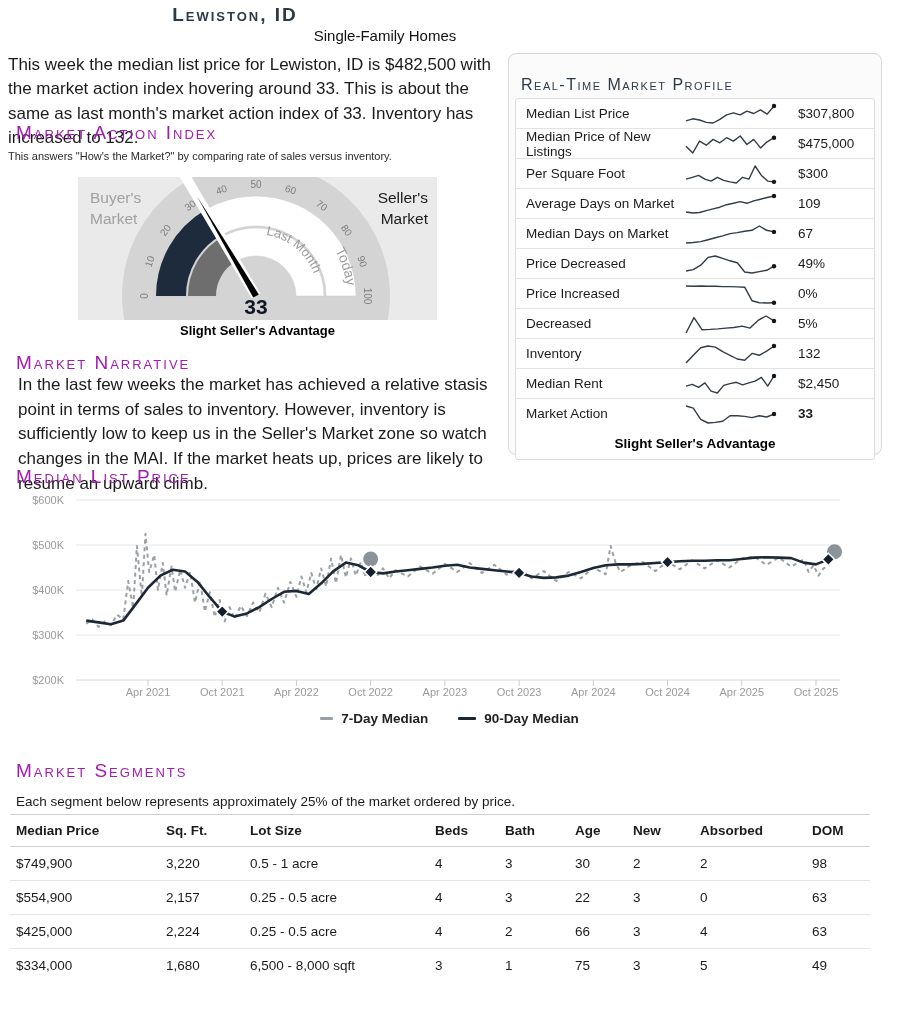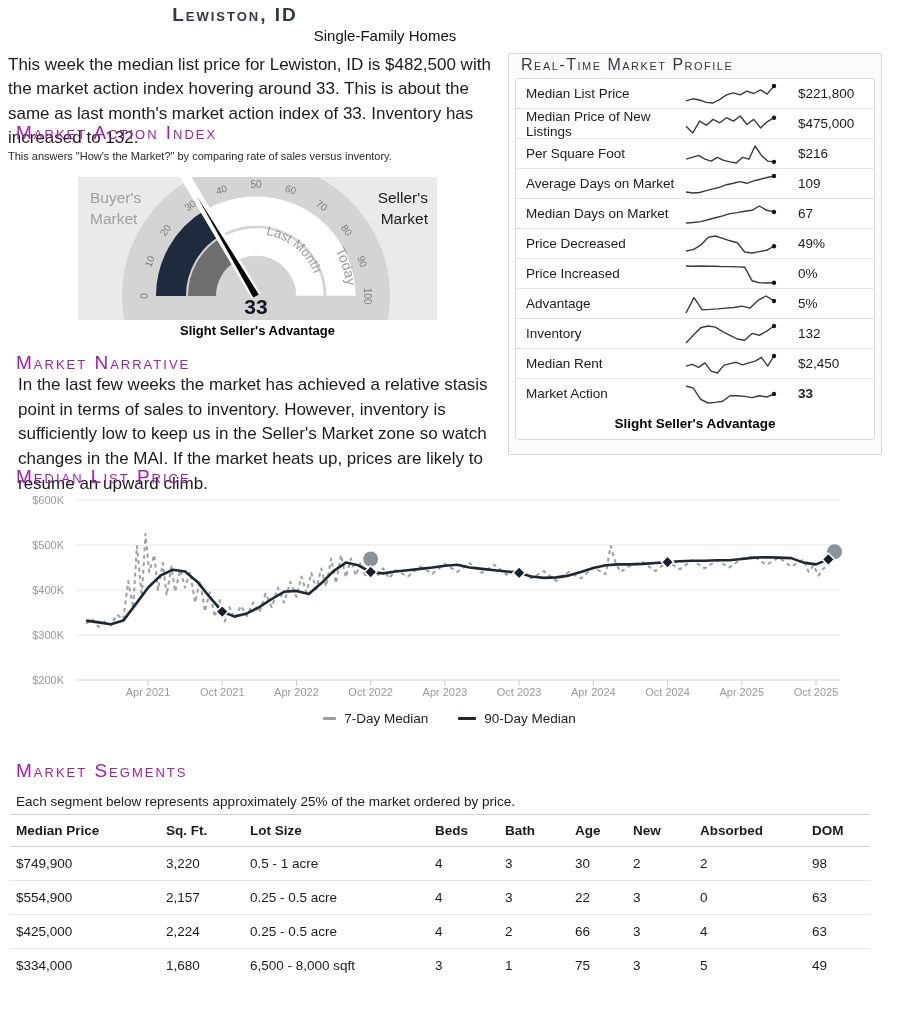--- a/index.html
+++ b/index.html
@@ -13,36 +13,36 @@
          letter-spacing:2px;color:#a21caf;white-space:nowrap}
   #mai-head{left:8px;top:114px}
   .note{position:absolute;left:8px;top:150px;font-size:11px;color:#2a2a2a}
   #gauge-box{position:absolute;left:78px;top:177px;width:359px;height:143px;background:#eaeaea}
   #gauge-box svg{display:block}
   .gauge-caption{position:absolute;left:78px;top:323px;width:359px;text-align:center;
                  font-weight:bold;font-size:13px;color:#000}
   #narr-head{left:8px;top:344px}
   .narrative{position:absolute;left:18px;top:373px;width:502px;font-size:17px;line-height:1.45;margin:0}
   #profile-panel{position:absolute;left:508px;top:53px;width:374px;height:402px;border:1px solid #d8d8d8;
-                 border-radius:2px;background:#fbfbfb;box-sizing:border-box;padding:0 6px}
+                 border-radius:8px;background:#fbfbfb;box-sizing:border-box;padding:20px 6px}
   .panel-title{font-size:16px;font-variant:small-caps;letter-spacing:1.5px;color:#2d3a48;
                font-weight:500;padding:2px 0 4px 6px}
   .panel-card{border:1px solid #dcdcdc;border-radius:3px;background:#fff}
   .profile-row{display:flex;align-items:center;height:29px;padding:0 10px;border-top:1px solid #e3e3e3}
   .profile-row:first-child{border-top:none}
   .profile-row .lbl{flex:1;font-size:13.5px;color:#1b1b1b}
   .profile-row .spk{width:100px;height:26px}
   .profile-row .val{width:66px;padding-left:14px;font-size:13.5px}
   .profile-row .val.bold{font-weight:bold}
   .profile-footer{height:31px;display:flex;align-items:center;justify-content:center;
                   font-weight:bold;font-size:13.5px;color:#000}
   #mlp-head{left:8px;top:458px}
   #chart-box{position:absolute;left:8px;top:486px;width:884px;height:218px}
   #legend{position:absolute;left:0;top:711px;width:899px;display:flex;justify-content:center;
-          gap:30px;align-items:center;font-size:13.5px;font-weight:normal;color:#222}
+          gap:30px;align-items:center;font-size:13.5px;font-weight:bold;color:#222}
   .legend-item{display:flex;align-items:center;gap:8px}
   .legend-dash{display:inline-block;border-radius:1px}
   #seg-head{left:8px;top:752px}
   #seg-desc{position:absolute;left:8px;top:786px;font-size:13.5px;margin:8px}
   #seg-table{position:absolute;left:10px;top:814px;width:860px;font-size:13.5px}
   .seg-row{display:grid;grid-template-columns:150px 84px 185px 70px 70px 58px 67px 112px 1fr;
            align-items:center;height:33px;border-bottom:1px solid #e4e4e4}
   .seg-row>div{padding-left:6px}
   .seg-row.header{font-weight:bold;border-top:1px solid #cfcfcf;border-bottom:1px solid #cfcfcf;height:31px}
   .seg-row.last{border-bottom:none}
@@ -98,37 +98,37 @@
 
   <div id="profile-panel">
     <div class="panel-title">Real-Time Market Profile</div>
     <div class="panel-card" id="profile-rows">
         <div class="profile-row">
           <span class="lbl">Median List Price</span>
           <span class="spk"><svg width="100" height="26" viewBox="0 0 100 26">
               <polyline points="2.0,19.9 8.8,17.8 15.5,19.0 22.3,21.4 29.1,22.0 35.8,18.4 42.6,13.9 49.4,11.9 56.2,13.9 62.9,10.1 69.7,12.5 76.5,8.9 83.2,13.1 90.0,5.0" fill="none" stroke="#333c46" stroke-width="1.4" stroke-linejoin="round"></polyline>
               <circle cx="90" cy="5" r="2.2" fill="#10151a"></circle>
             </svg></span>
-          <span class="val">$221,800</span>
+          <span class="val">$307,800</span>
         </div>
         <div class="profile-row">
           <span class="lbl">Median Price of New Listings</span>
           <span class="spk"><svg width="100" height="26" viewBox="0 0 100 26">
               <polyline points="2.0,15.2 8.8,22.0 15.5,10.1 22.3,14.2 29.1,8.4 35.8,11.8 42.6,6.7 49.4,10.1 56.2,5.0 62.9,13.5 69.7,8.4 76.5,16.9 83.2,10.8 90.0,6.7" fill="none" stroke="#333c46" stroke-width="1.4" stroke-linejoin="round"></polyline>
               <circle cx="90" cy="6.699999999999999" r="2.2" fill="#10151a"></circle>
             </svg></span>
           <span class="val">$475,000</span>
         </div>
         <div class="profile-row">
           <span class="lbl">Per Square Foot</span>
           <span class="spk"><svg width="100" height="26" viewBox="0 0 100 26">
               <polyline points="2.0,18.2 8.3,16.3 14.6,14.4 20.9,18.2 27.1,20.1 33.4,16.3 39.7,19.4 46.0,20.9 52.3,22.0 58.6,16.3 64.9,18.2 71.1,5.0 77.4,14.4 83.7,20.1 90.0,20.9" fill="none" stroke="#333c46" stroke-width="1.4" stroke-linejoin="round"></polyline>
               <circle cx="90" cy="20.866666666666667" r="2.2" fill="#10151a"></circle>
             </svg></span>
-          <span class="val">$216</span>
+          <span class="val">$300</span>
         </div>
         <div class="profile-row">
           <span class="lbl">Average Days on Market</span>
           <span class="spk"><svg width="100" height="26" viewBox="0 0 100 26">
               <polyline points="2.0,21.0 8.8,22.0 15.5,21.5 22.3,19.6 29.1,17.9 35.8,16.2 42.6,13.7 49.4,12.3 56.2,10.6 62.9,12.3 69.7,9.9 76.5,8.2 83.2,6.5 90.0,5.0" fill="none" stroke="#333c46" stroke-width="1.4" stroke-linejoin="round"></polyline>
               <circle cx="90" cy="5" r="2.2" fill="#10151a"></circle>
             </svg></span>
           <span class="val">109</span>
         </div>
         <div class="profile-row">
@@ -149,21 +149,21 @@
         </div>
         <div class="profile-row">
           <span class="lbl">Price Increased</span>
           <span class="spk"><svg width="100" height="26" viewBox="0 0 100 26">
               <polyline points="2.0,5.0 9.3,5.3 16.7,5.0 24.0,5.3 31.3,5.3 38.7,5.6 46.0,5.6 53.3,5.9 60.7,6.2 68.0,19.7 75.3,21.7 82.7,22.0 90.0,21.7" fill="none" stroke="#333c46" stroke-width="1.4" stroke-linejoin="round"></polyline>
               <circle cx="90" cy="21.70689655172414" r="2.2" fill="#10151a"></circle>
             </svg></span>
           <span class="val">0%</span>
         </div>
         <div class="profile-row">
-          <span class="lbl">Advantage</span>
+          <span class="lbl">Decreased</span>
           <span class="spk"><svg width="100" height="26" viewBox="0 0 100 26">
               <polyline points="2.0,22.0 10.0,6.6 18.0,18.7 26.0,18.4 34.0,17.9 42.0,17.1 50.0,16.5 58.0,15.1 66.0,17.1 74.0,9.4 82.0,5.0 90.0,9.9" fill="none" stroke="#333c46" stroke-width="1.4" stroke-linejoin="round"></polyline>
               <circle cx="90" cy="9.935483870967742" r="2.2" fill="#10151a"></circle>
             </svg></span>
           <span class="val">5%</span>
         </div>
         <div class="profile-row">
           <span class="lbl">Inventory</span>
           <span class="spk"><svg width="100" height="26" viewBox="0 0 100 26">
               <polyline points="2.0,22.0 9.3,14.3 16.7,6.7 24.0,5.0 31.3,6.1 38.7,10.7 46.0,14.3 53.3,18.0 60.7,19.2 68.0,12.4 75.3,14.3 82.7,10.1 90.0,5.0" fill="none" stroke="#333c46" stroke-width="1.4" stroke-linejoin="round"></polyline>

